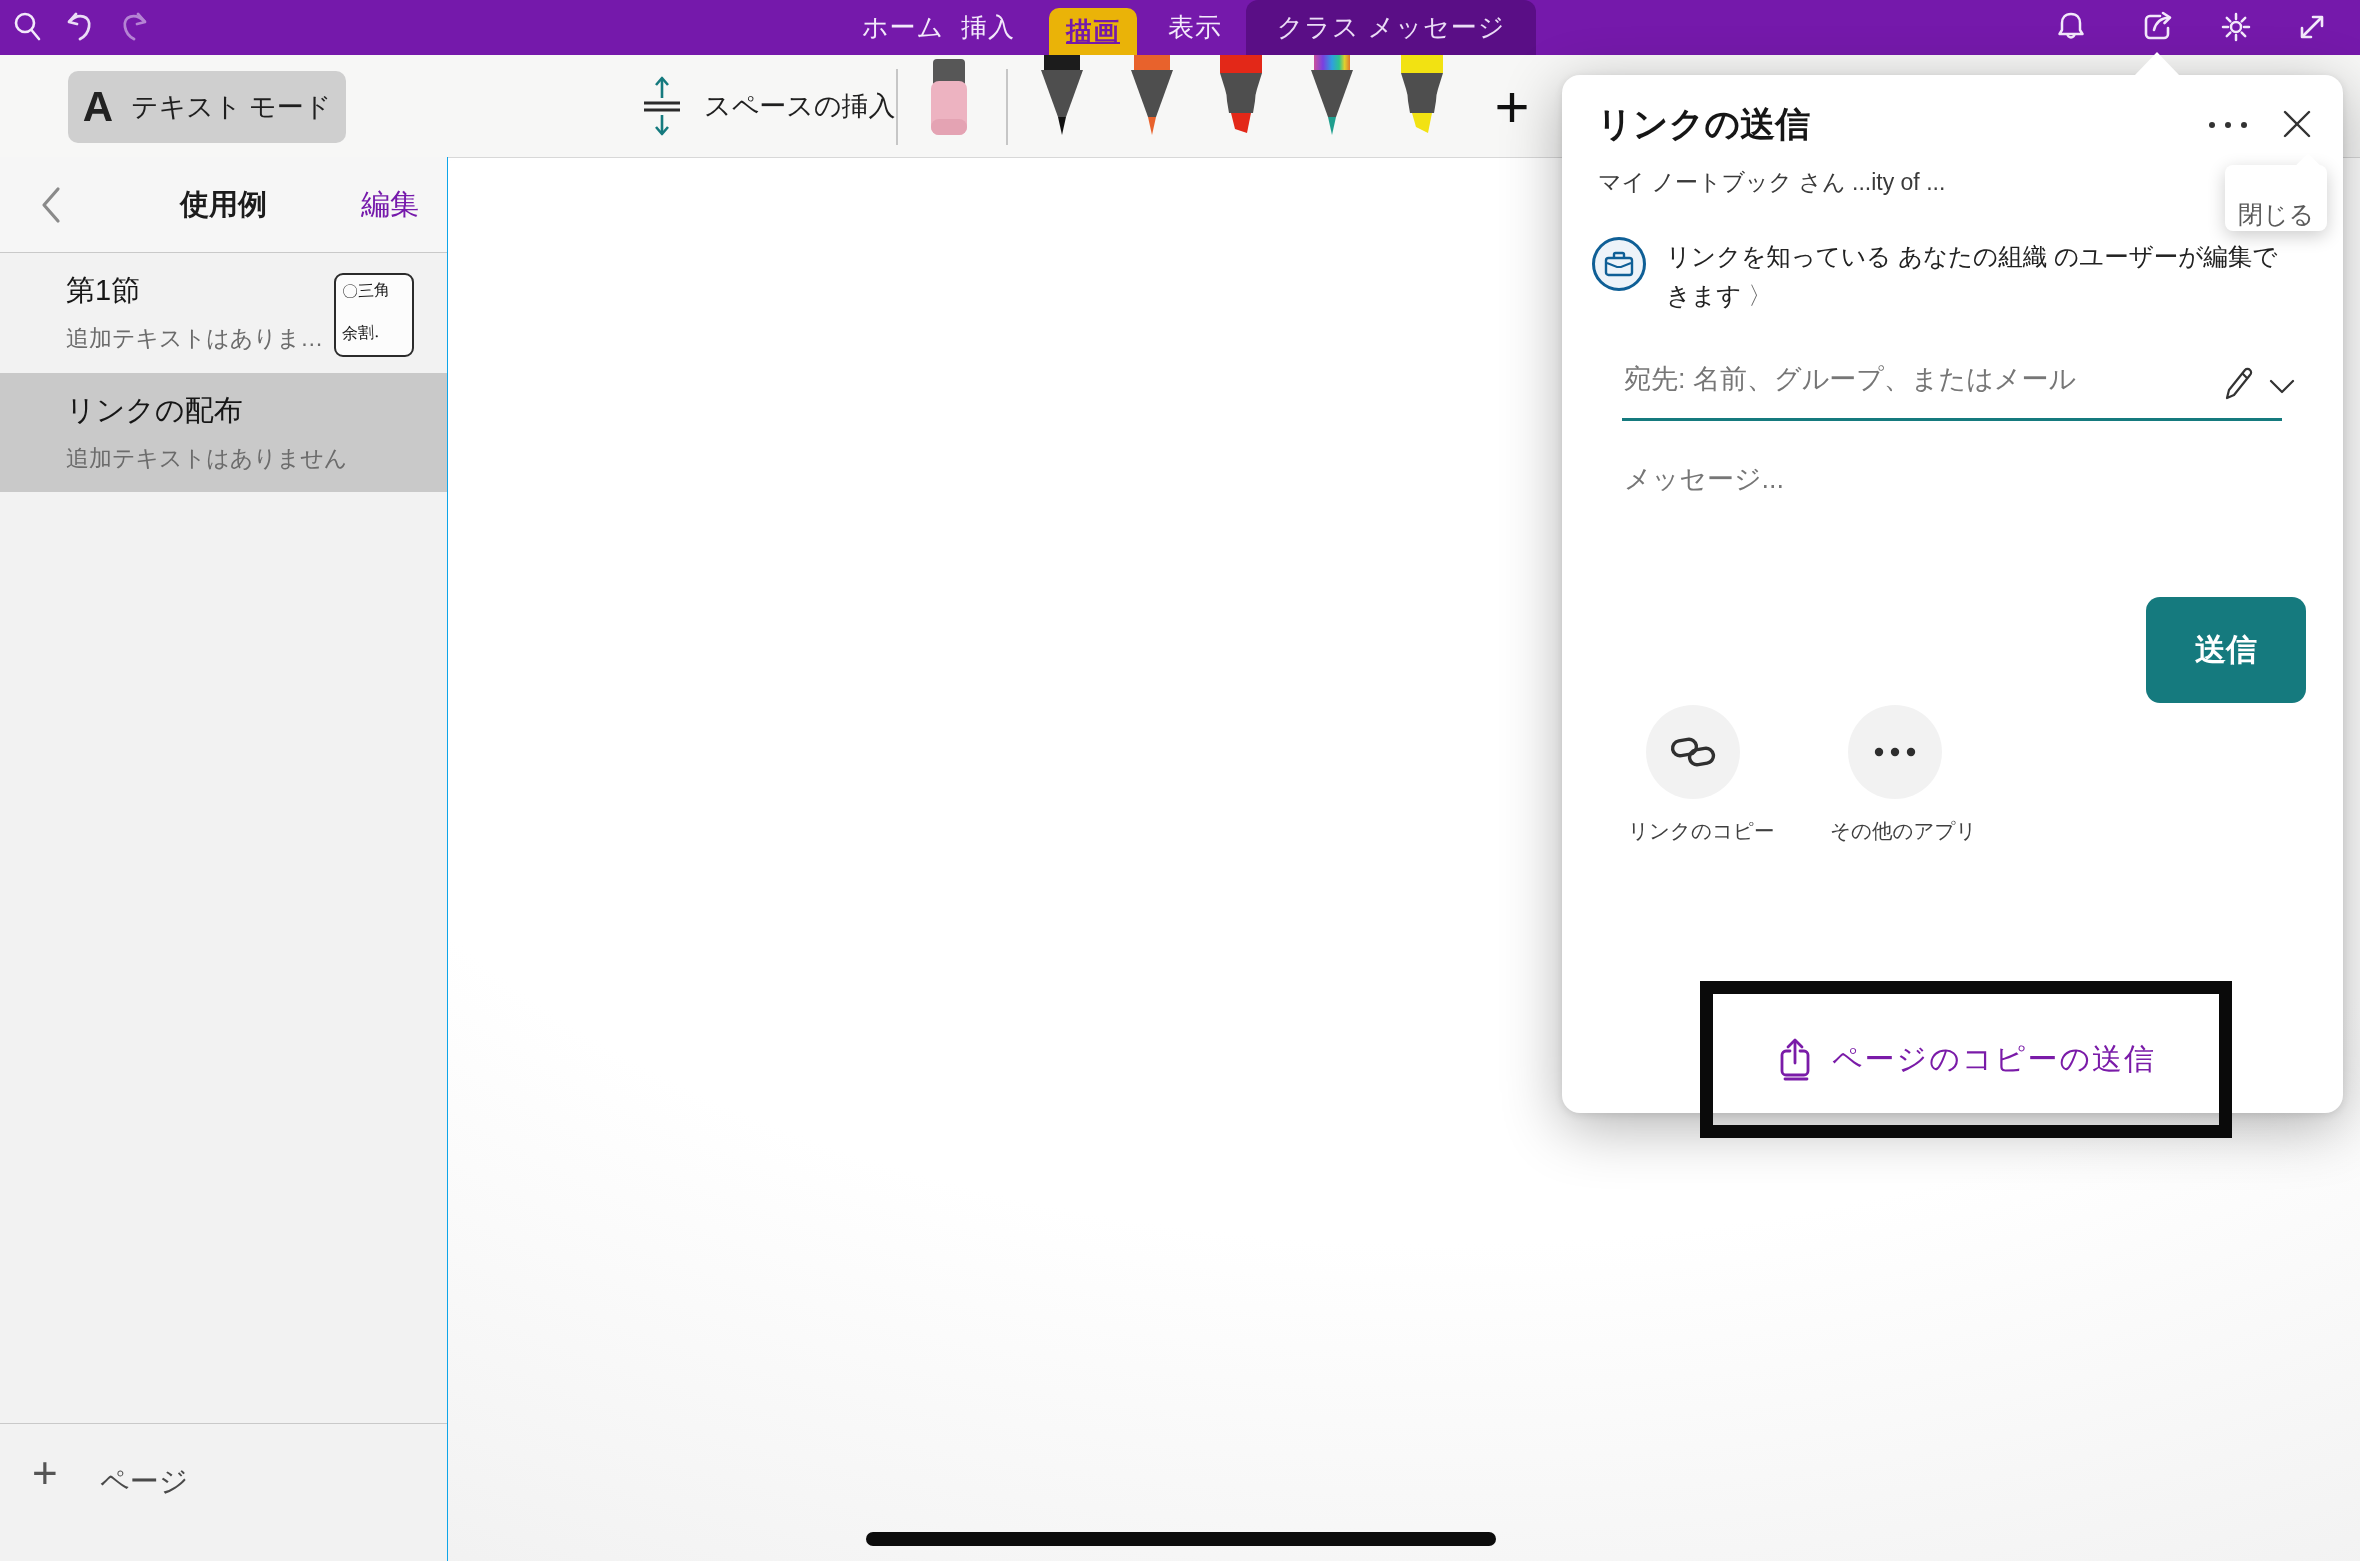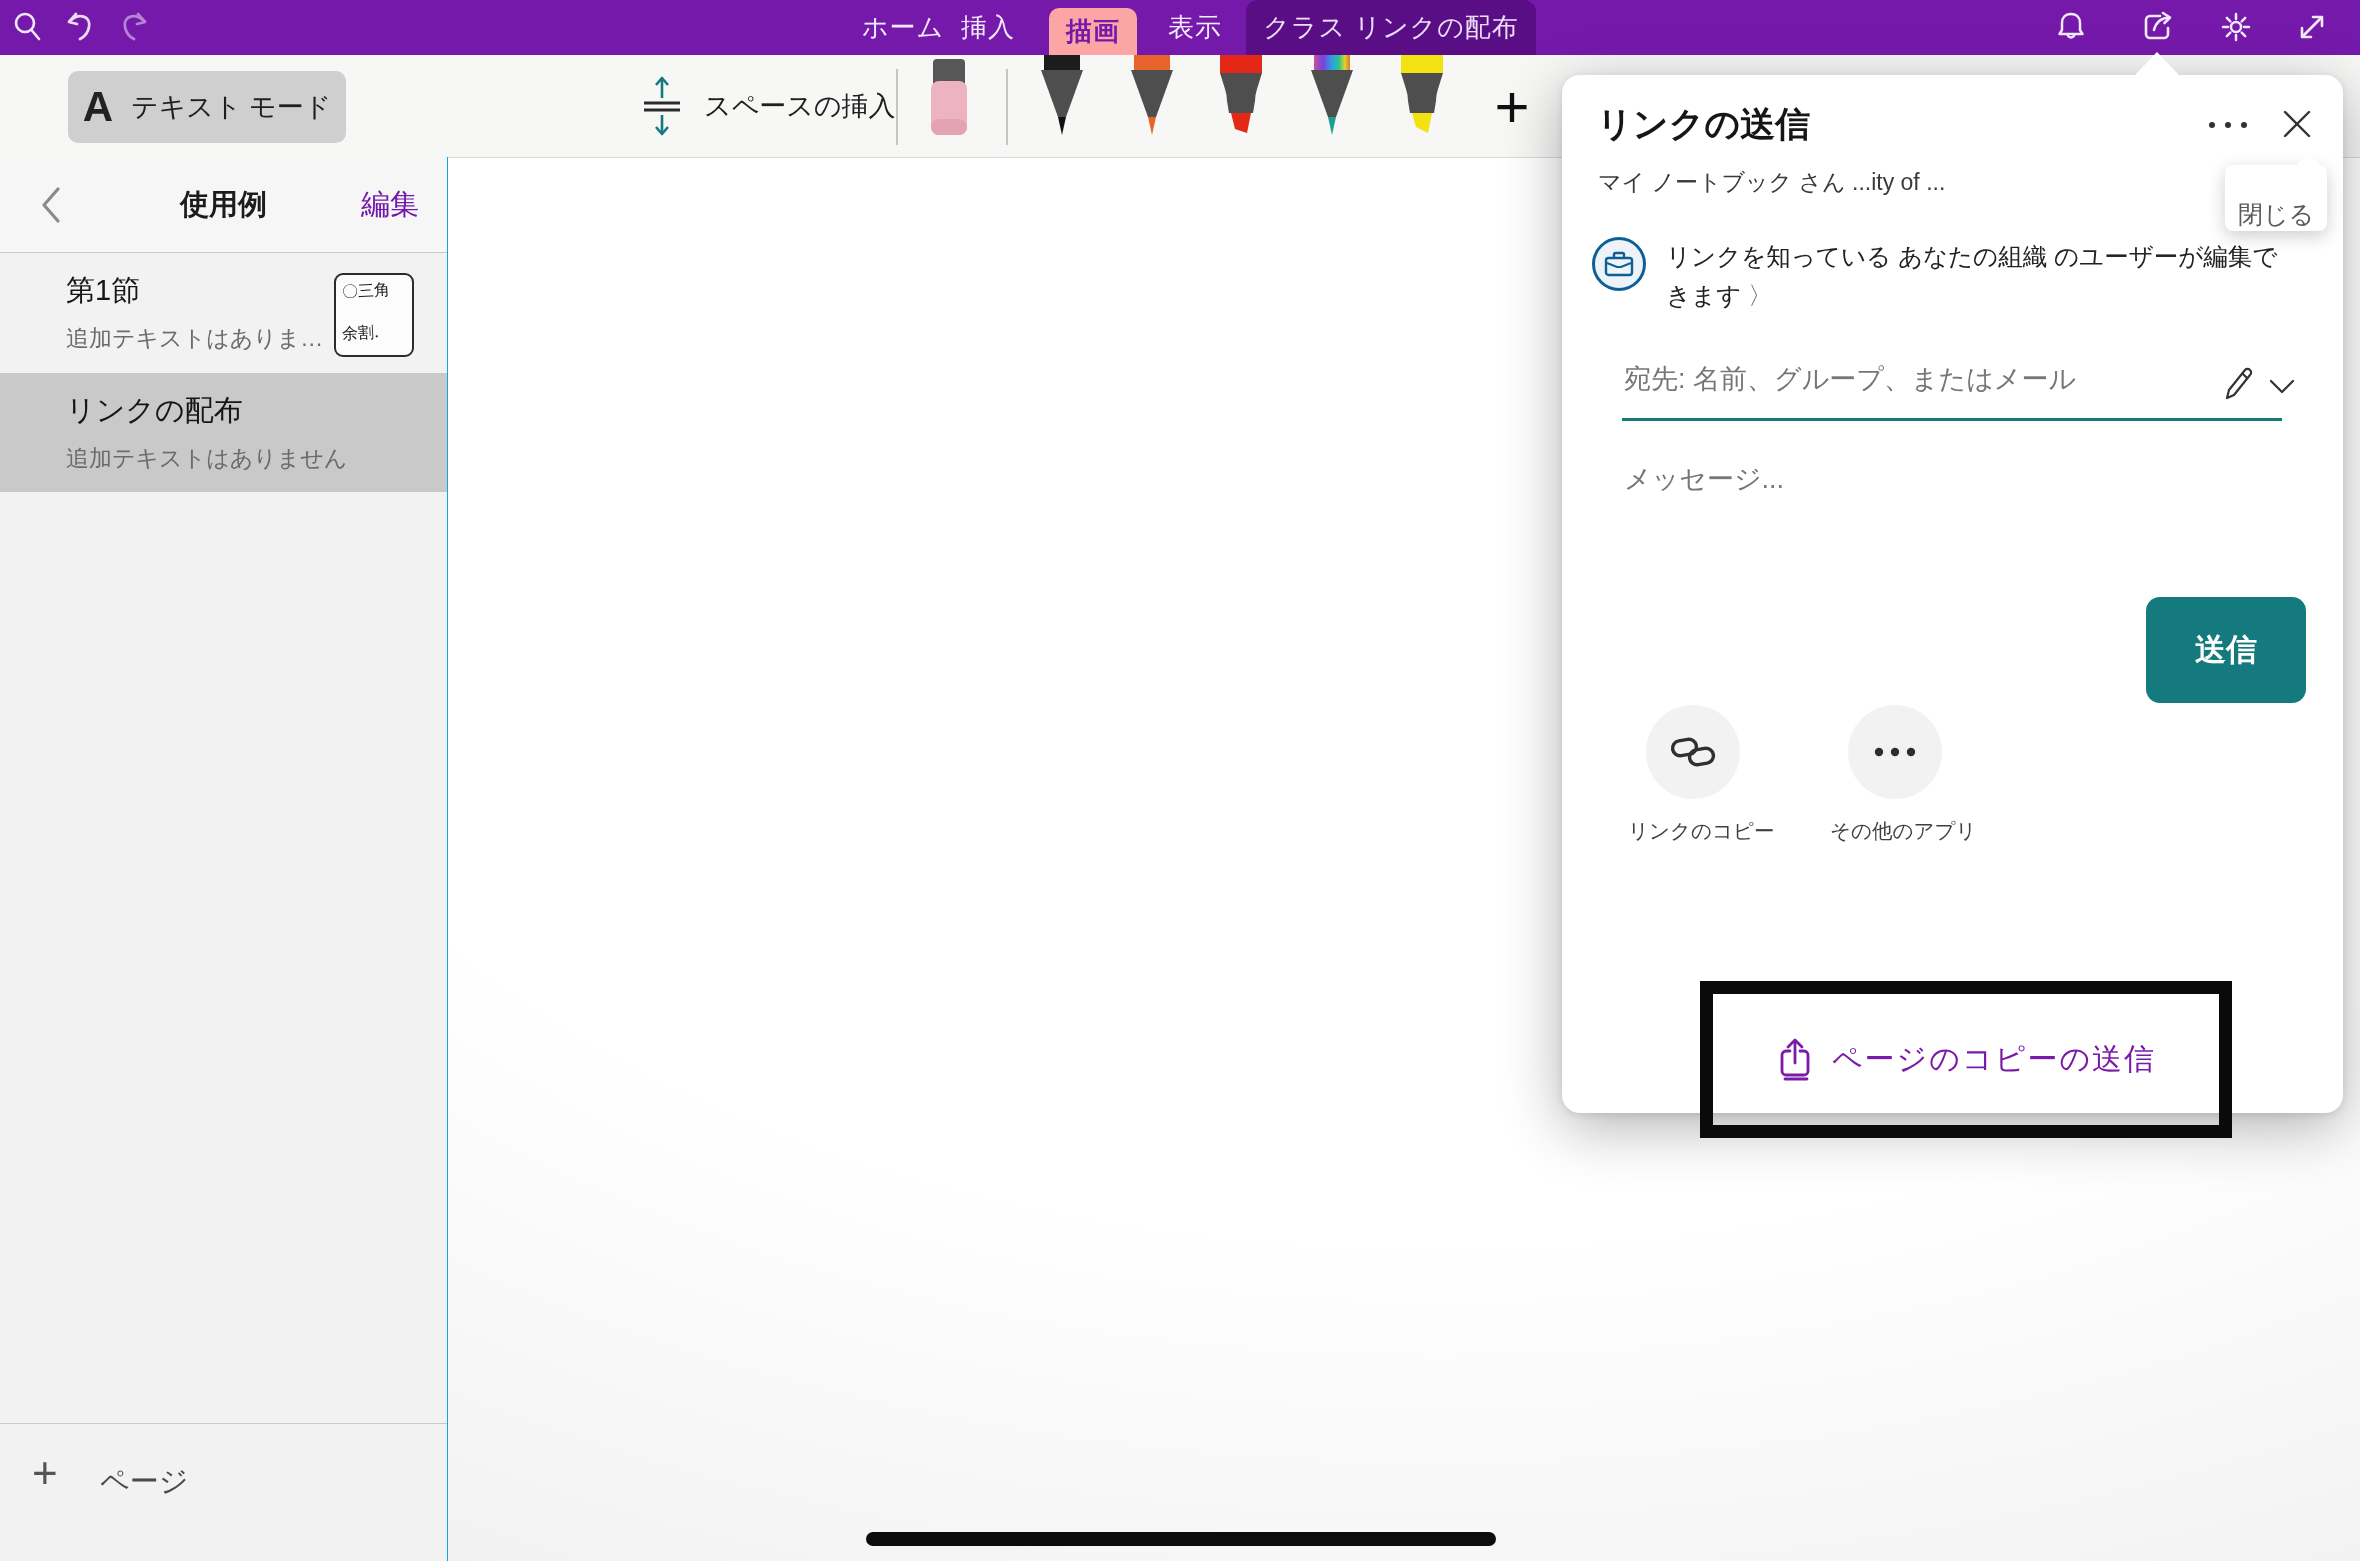--- a/index.html
+++ b/index.html
@@ -4,21 +4,21 @@
 <style>
   html,body{margin:0;padding:0;background:#222;}
   .stage{position:relative;width:2360px;height:1561px;overflow:hidden;
          font-family:"Liberation Sans","DejaVu Sans",sans-serif;background:#fff;}
 
   
   .topbar{position:absolute;left:0;top:0;width:2360px;height:55px;background:#7519AB;z-index:5;}
   .tb-icon{position:absolute;top:7px;width:40px;height:40px;display:flex;align-items:center;justify-content:center;cursor:pointer;}
   .tab{position:absolute;top:0;height:55px;display:flex;align-items:center;justify-content:center;
        color:#F3E9FB;font-size:26px;letter-spacing:1px;cursor:pointer;}
-  .tab.draw{background:#fca5a5;border-radius:10px 10px 0 0;top:8px;height:47px;color:#7519AB;font-weight:700;}
+  .tab.draw{background:#eab308;border-radius:10px 10px 0 0;top:8px;height:47px;color:#7519AB;font-weight:700;text-decoration:underline;}
   .tab.classnb{background:#5A0E86;border-radius:12px 12px 0 0;color:#EBDDF6;}
 
   
   .toolbar{position:absolute;left:0;top:55px;width:2360px;height:102px;background:#F7F7F6;
            border-bottom:1px solid #D8D8D8;z-index:1;}
   .textmode-btn{position:absolute;left:68px;top:16px;width:278px;height:72px;background:#CFCFCF;
                 border-radius:10px;display:flex;align-items:center;justify-content:center;gap:18px;cursor:pointer;}
   .textmode-btn .glyphA{font-size:42px;font-weight:700;color:#222;}
   .tool-label{font-size:27px;color:#1f1f1f;}
   .tool-group{position:absolute;top:0;height:102px;display:flex;align-items:center;gap:16px;cursor:pointer;}
@@ -117,21 +117,21 @@
       <svg width="38" height="38" viewBox="0 0 38 38">
           <path d="M25 6 L32 14 L24 16" fill="none" stroke="#EBDDF6" stroke-width="2.8" stroke-linecap="round" stroke-linejoin="round"></path>
           <path d="M31.5 13.5 C 22 4, 10 8, 12 19 C 13 25, 17 29, 21 31" fill="none" stroke="#EBDDF6" stroke-width="2.8" stroke-linecap="round"></path>
         </svg>
     </div>
 
     <div class="tab" style="left:853px;width:100px;">ホーム</div>
     <div class="tab" style="left:948px;width:80px;">挿入</div>
     <div class="tab draw" style="left:1049px;width:88px;">描画</div>
     <div class="tab" style="left:1152px;width:86px;">表示</div>
-    <div class="tab classnb" style="left:1246px;width:290px;">クラス リンクの配布</div>
+    <div class="tab classnb" style="left:1246px;width:290px;">クラス メッセージ</div>
 
     <div class="tb-icon" style="left:2051px;">
       <svg width="36" height="36" viewBox="0 0 36 36">
           <path d="M18 5 C 12 5, 9 9, 9 14 L9 21 L6.5 25 L29.5 25 L27 21 L27 14 C 27 9, 24 5, 18 5 Z" fill="none" stroke="#F3E9FB" stroke-width="2.5" stroke-linejoin="round"></path>
           <path d="M14.5 25 a3.5 3.5 0 0 0 7 0" fill="none" stroke="#F3E9FB" stroke-width="2.5"></path>
         </svg>
     </div>
     <div class="tb-icon" style="left:2137px;">
       <svg width="38" height="38" viewBox="0 0 38 38">
           <path d="M22 8 L12 8 a4 4 0 0 0 -4 4 L8 26 a4 4 0 0 0 4 4 L26 30 a4 4 0 0 0 4 -4 L30 20" fill="none" stroke="#F3E9FB" stroke-width="2.6" stroke-linecap="round"></path>

